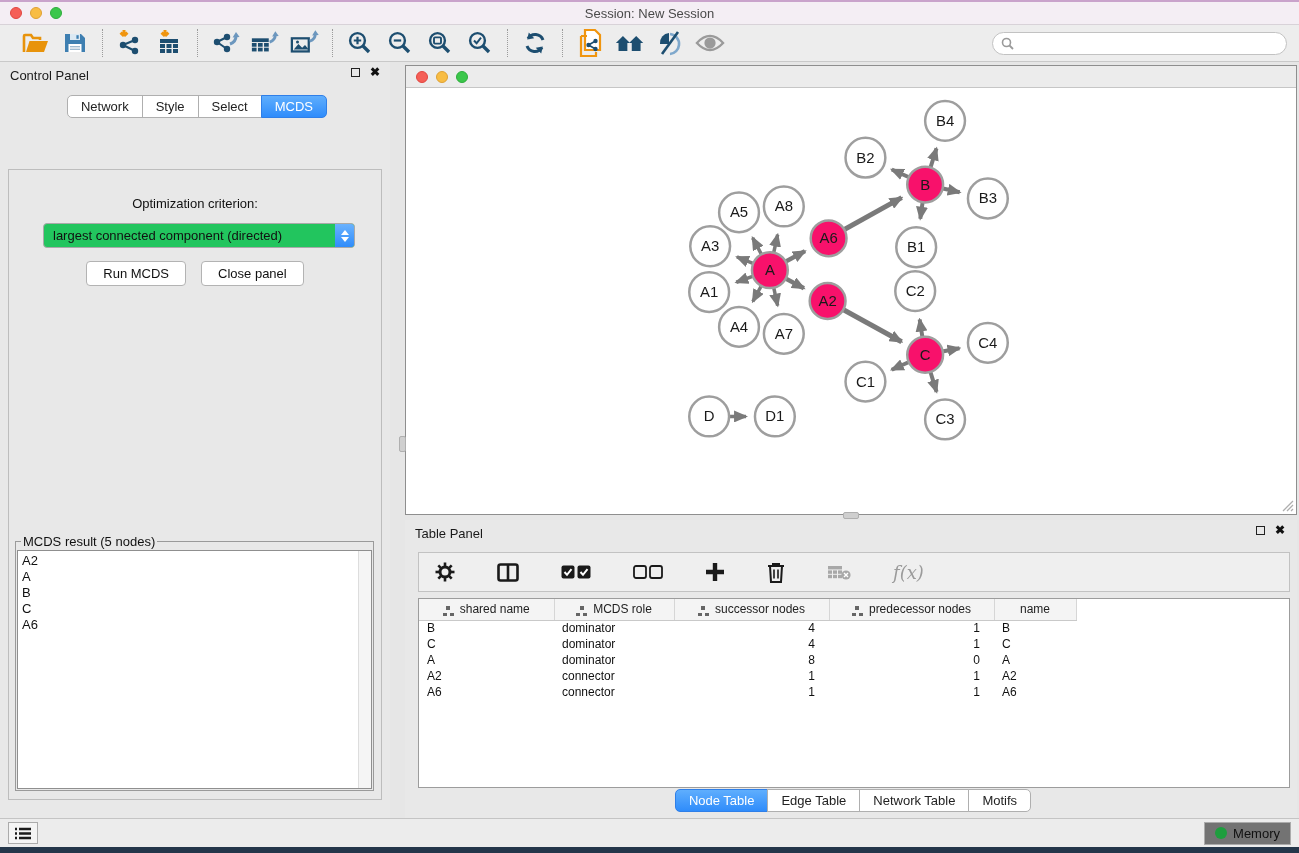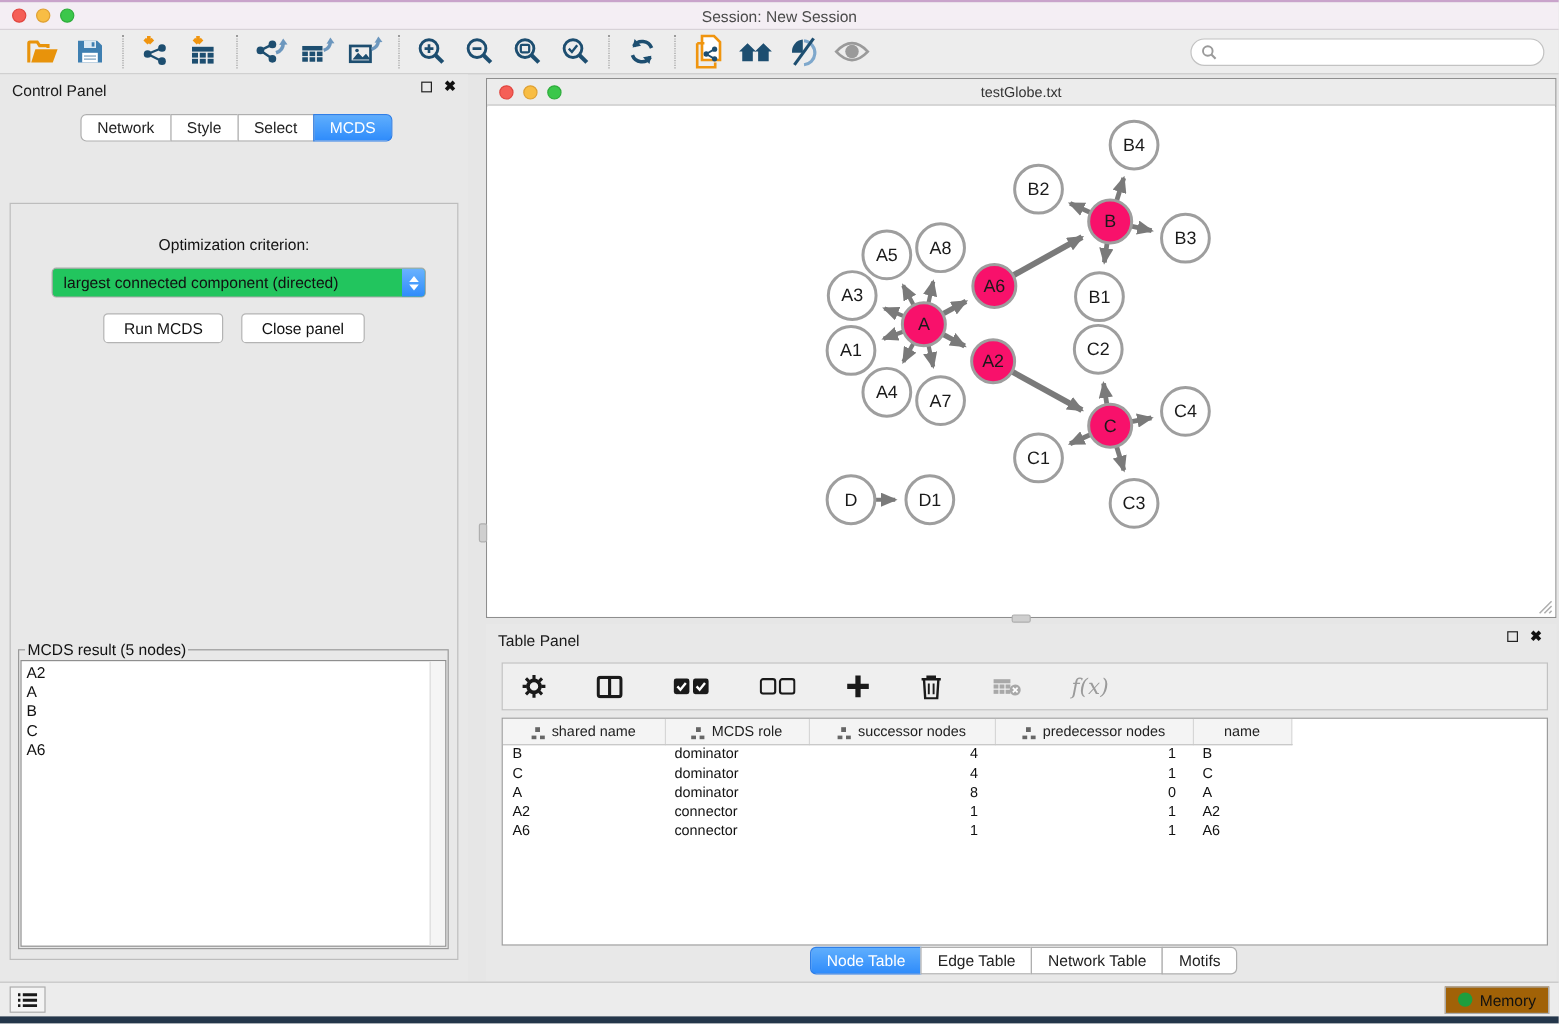--- a/index.html
+++ b/index.html
@@ -80,21 +80,21 @@
   table.data td { height:16px; padding:0 8px; white-space:nowrap; color:#111; }
   table.data td.num { text-align:right; padding-right:14px; }
   .tree-ico { width:11px; height:10px; position:relative; display:inline-block; }
   .tree-ico::before { content:""; position:absolute; left:3.5px; top:0; width:4px; height:3.5px; background:#666; }
   .tree-ico::after { content:""; position:absolute; left:0; bottom:0; width:4px; height:3.5px; background:#666; box-shadow:7px 0 0 #666; }
   .tbl-tabs { position:absolute; bottom:6px; left:0; right:0; display:flex; justify-content:center; }
 
   
   .statusbar { position:absolute; bottom:6px; left:0; right:0; height:29px; background:#ECECEC; border-top:1px solid #C4C4C4; display:flex; align-items:center; padding:0 8px; }
   .list-btn { width:30px; height:22px; background:#F4F4F4; border:1px solid #ABABAB; display:flex; align-items:center; justify-content:center; }
-  .memory-btn { margin-left:auto; height:23px; background:#a16207; border:1px solid #ABABAB; display:flex; align-items:center; gap:6px; padding:0 10px; font-size:13px; color:#111; }
+  .memory-btn { margin-left:auto; height:23px; background:#737373; border:1px solid #ABABAB; display:flex; align-items:center; gap:6px; padding:0 10px; font-size:13px; color:#111; }
   .mem-dot { width:12px; height:12px; border-radius:50%; background:#1E9E3E; }
   .desktop-strip { position:absolute; bottom:0; left:0; right:0; height:6px; background:#24364A; }
 </style>
 </head>
 <body>
 
 <div class="purple-line"></div>
 
 <div class="titlebar">
   <div class="lights">
@@ -318,21 +318,20 @@
 <div class="v-splitter-handle"></div>
 <div class="h-splitter-handle"></div>
 
 <div class="net-window">
   <div class="inner-titlebar">
     <div class="lights">
       <span class="light red"></span>
       <span class="light yellow"></span>
       <span class="light green"></span>
     </div>
-    <div class="title">testGlobe.txt</div>
   </div>
   <div class="net-canvas">
     <svg class="graph" viewBox="0 0 893 427" preserveAspectRatio="xMidYMid meet">
       <defs>
         <marker id="arrow" markerUnits="userSpaceOnUse" markerWidth="14" markerHeight="12" refX="12" refY="6" orient="auto">
           <path d="M0,0 L14,6 L0,12 Z" fill="#7A7A7A"></path>
         </marker>
       </defs>
     <line x1="365" y1="182" x2="331.9258240356725" y2="168.770329614269" stroke="#7A7A7A" stroke-width="3.5" marker-end="url(#arrow)"></line>
         <line x1="365" y1="182" x2="347.6699408644293" y2="149.5760183915129" stroke="#7A7A7A" stroke-width="3.5" marker-end="url(#arrow)"></line>

